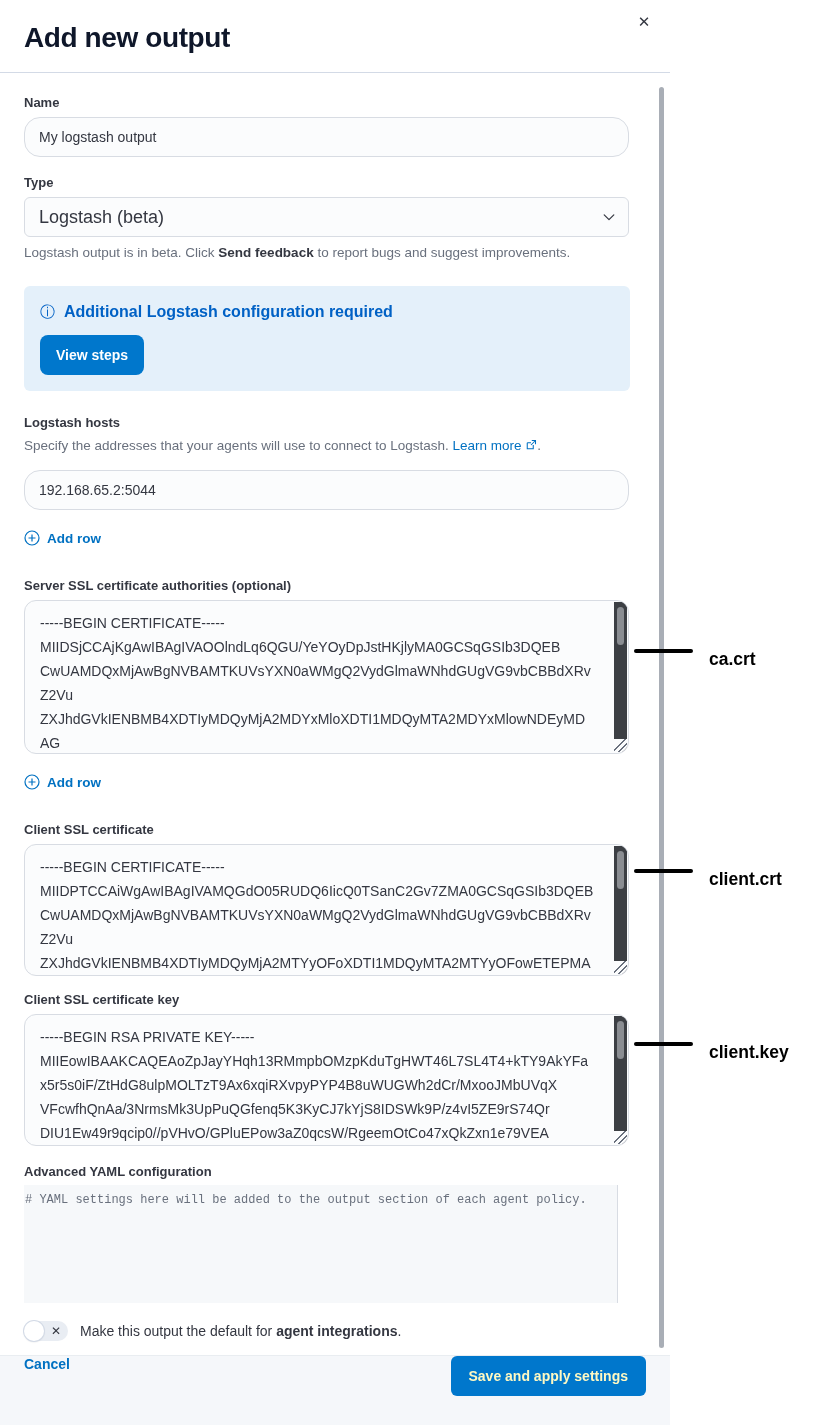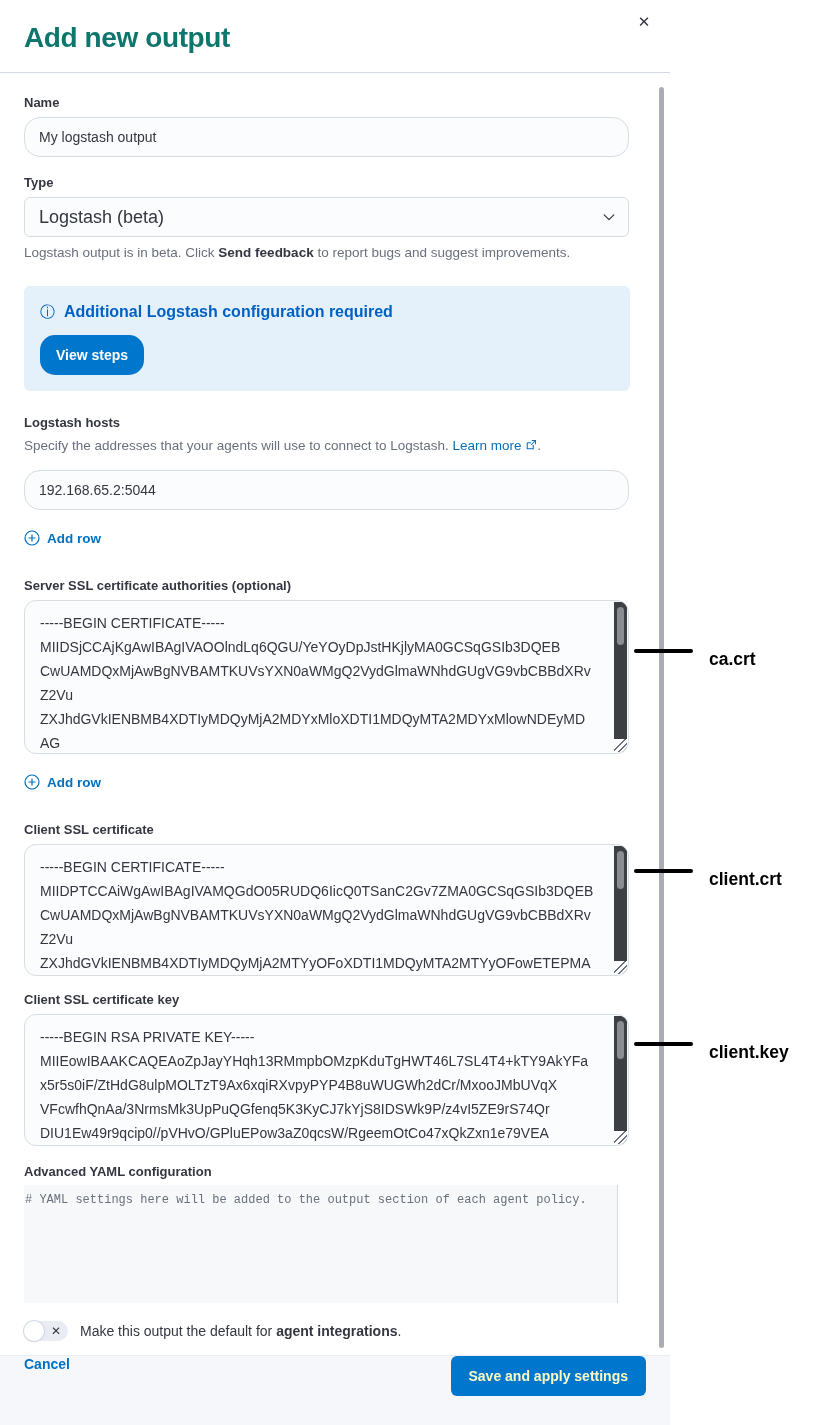--- a/index.html
+++ b/index.html
@@ -11,21 +11,21 @@
     position:relative; overflow:hidden;
   }
   .canvas { position:relative; width:839px; height:1425px; background:#fff; }
 
   
   .flyout {
     position:absolute; left:0; top:0; width:670px; height:1425px;
     background:#fff; display:flex; flex-direction:column;
   }
   .flyout-header { padding:22px 24px 18px 24px; position:relative; border-bottom:1px solid #D3DAE6; }
-  .flyout-title { font-size:28px; font-weight:700; color:#0f766e; letter-spacing:-0.4px; }
+  .flyout-title { font-size:28px; font-weight:700; color:#0f172a; letter-spacing:-0.4px; }
   .close-btn {
     position:absolute; right:14px; top:10px; width:24px; height:24px;
     background:none; border:none; cursor:pointer; font-size:15px; color:#343741;
     line-height:24px; text-align:center; font-family:"Liberation Sans",sans-serif;
   }
   .flyout-body { flex:1; overflow:hidden; padding:22px 24px 0 24px; position:relative; }
   .flyout-scrollbar {
     position:absolute; left:659px; top:87px; width:5px; height:1261px;
     background:#A9AEB6; border-radius:3px; z-index:5;
   }
@@ -54,21 +54,21 @@
   
   .callout {
     margin-top:24px; width:606px; background:#E4F0FA; border-radius:6px;
     padding:17px 16px 16px 16px;
   }
   .callout-head { display:flex; align-items:center; gap:9px; }
   .callout-title { font-size:16px; font-weight:700; color:#0061C5; }
   .info-glyph { font-size:15px; color:#0061C5; line-height:16px; }
   .btn-primary {
     margin-top:14px; height:40px; padding:0 16px;
-    background:#0077CC; color:#fff; border:none; border-radius:15px;
+    background:#0077CC; color:#fff; border:none; border-radius:8px;
     font-family:"Liberation Sans",sans-serif; font-size:14px; font-weight:700; cursor:pointer;
   }
 
   
   .add-row { display:inline-flex; align-items:center; gap:7px; margin-top:20px; cursor:pointer; }
   .add-row .lbl { font-size:13.5px; font-weight:700; color:#0071C2; }
 
   
   .certbox {
     position:relative; width:605px; background:#FBFCFD;

